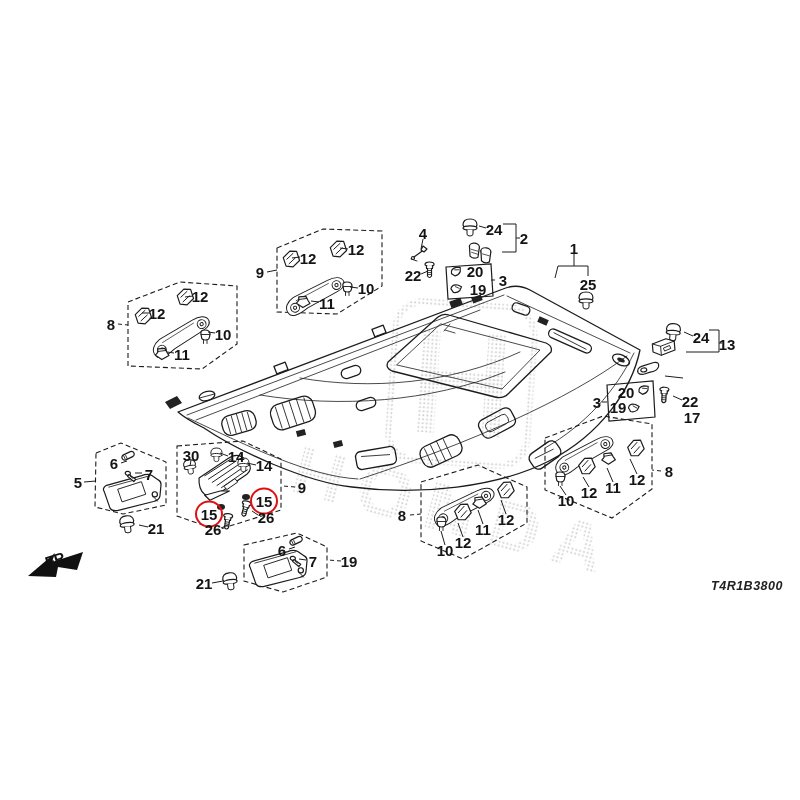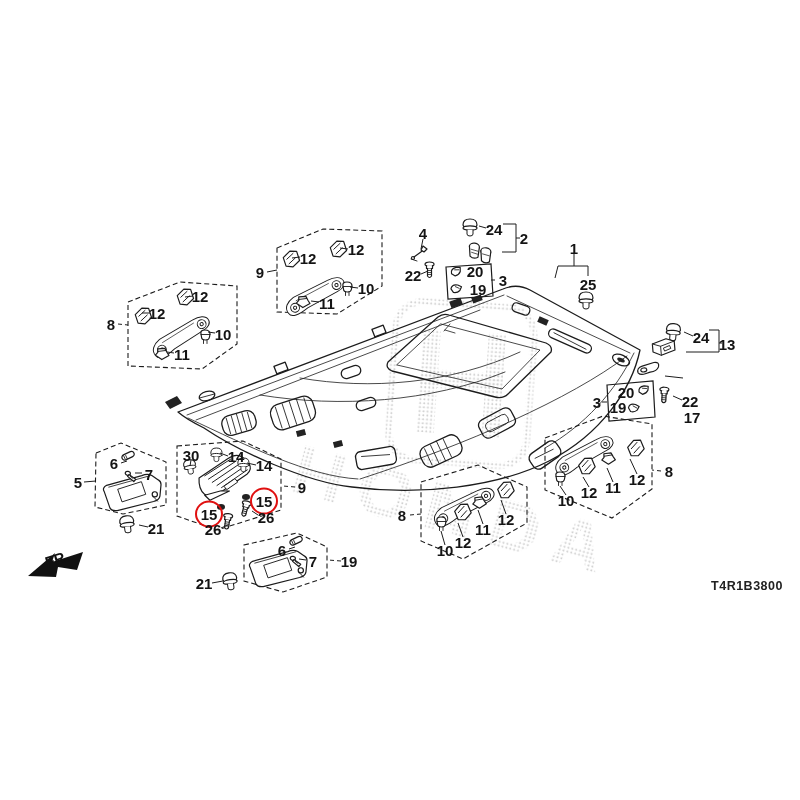--- a/index.html
+++ b/index.html
@@ -5,21 +5,21 @@
   html,body{margin:0;padding:0;background:#fff;}
   #stage{position:relative;width:800px;height:800px;background:#fff;overflow:hidden;
          font-family:"Liberation Sans", sans-serif;}
   #art{position:absolute;left:0;top:0;}
   #callout-layer{position:absolute;left:0;top:0;width:800px;height:800px;pointer-events:none;}
   .callout{position:absolute;transform:translate(-50%,-50%);font-size:15px;font-weight:700;
            color:#141414;line-height:1;white-space:nowrap;}
   .callout.circled{width:24px;height:23px;border:2.6px solid var(--accent,#e01010);
            border-radius:50%;display:flex;align-items:center;justify-content:center;}
   #code-label{position:absolute;left:747px;top:586px;transform:translate(-50%,-50%);
-           font-size:12.5px;font-weight:700;letter-spacing:.5px;color:#222;}
+           font-size:12.5px;font-weight:700;letter-spacing:.5px;color:#222;font-style:italic;}
   #fr-label{position:absolute;left:57px;top:559px;transform:translate(-50%,-50%) rotate(-17deg);
            font-size:15px;font-weight:800;color:#111;}
   .ln{fill:none;stroke:var(--line,#1c1c1c);stroke-width:1.3;stroke-linejoin:round;stroke-linecap:round;}
   .l2{fill:none;stroke:var(--line,#1c1c1c);stroke-width:.8;stroke-linejoin:round;stroke-linecap:round;}
   .pt{fill:#fff;stroke:var(--line,#1c1c1c);stroke-width:1.2;stroke-linejoin:round;stroke-linecap:round;}
   .dk{fill:#222;stroke:none;}
   .bx{fill:none;stroke:var(--line,#1c1c1c);stroke-width:1.1;stroke-dasharray:5 3;stroke-linejoin:miter;}
   .sb{fill:none;stroke:var(--line,#1c1c1c);stroke-width:1.2;}
   .cn{fill:none;stroke:var(--line,#1c1c1c);stroke-width:1;}
   .cnd{fill:none;stroke:var(--line,#1c1c1c);stroke-width:1;stroke-dasharray:4 3;}

